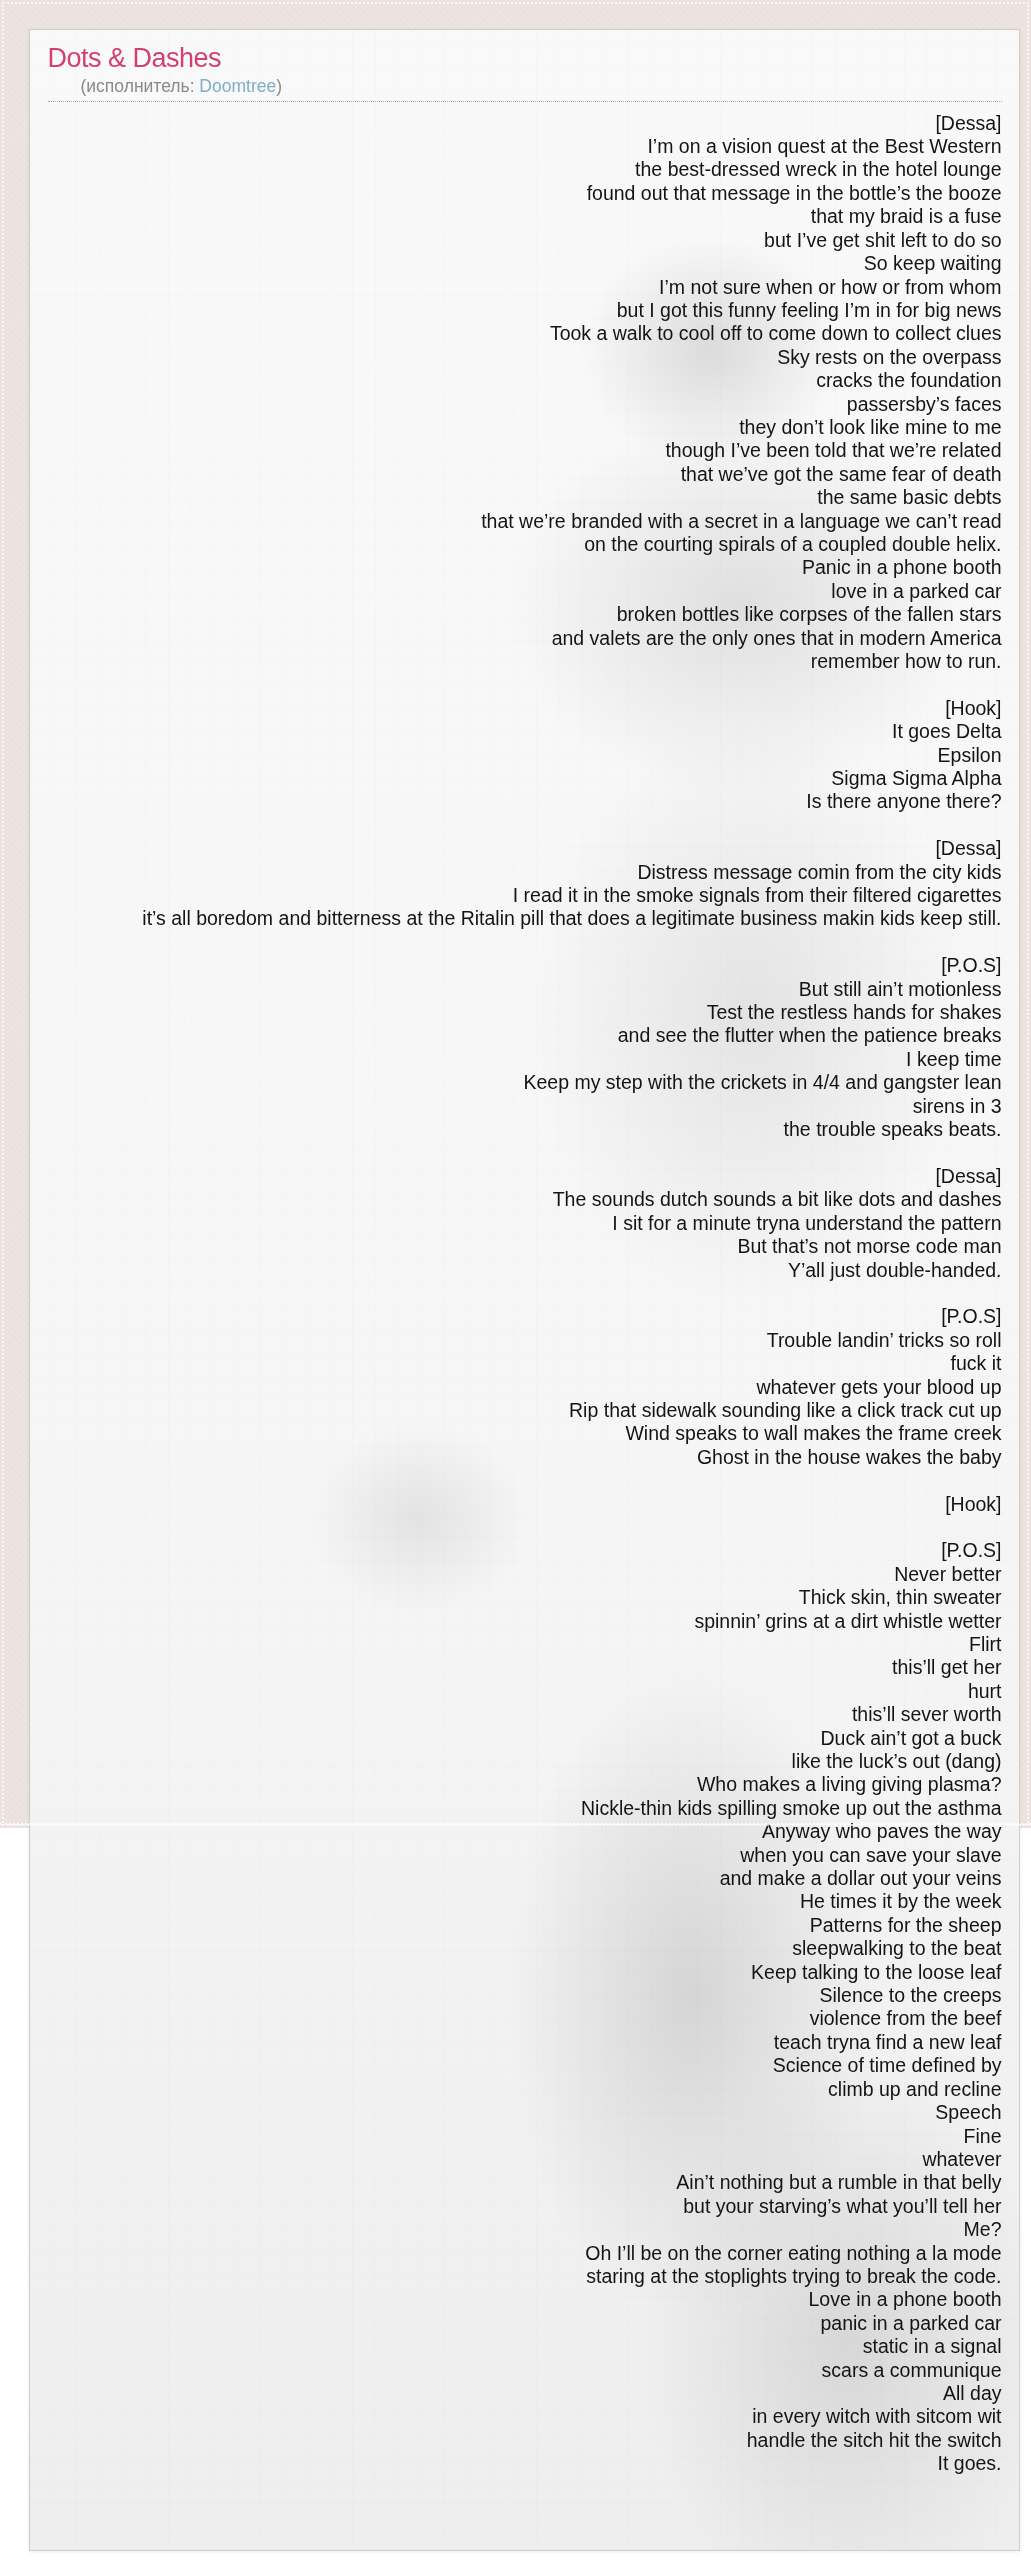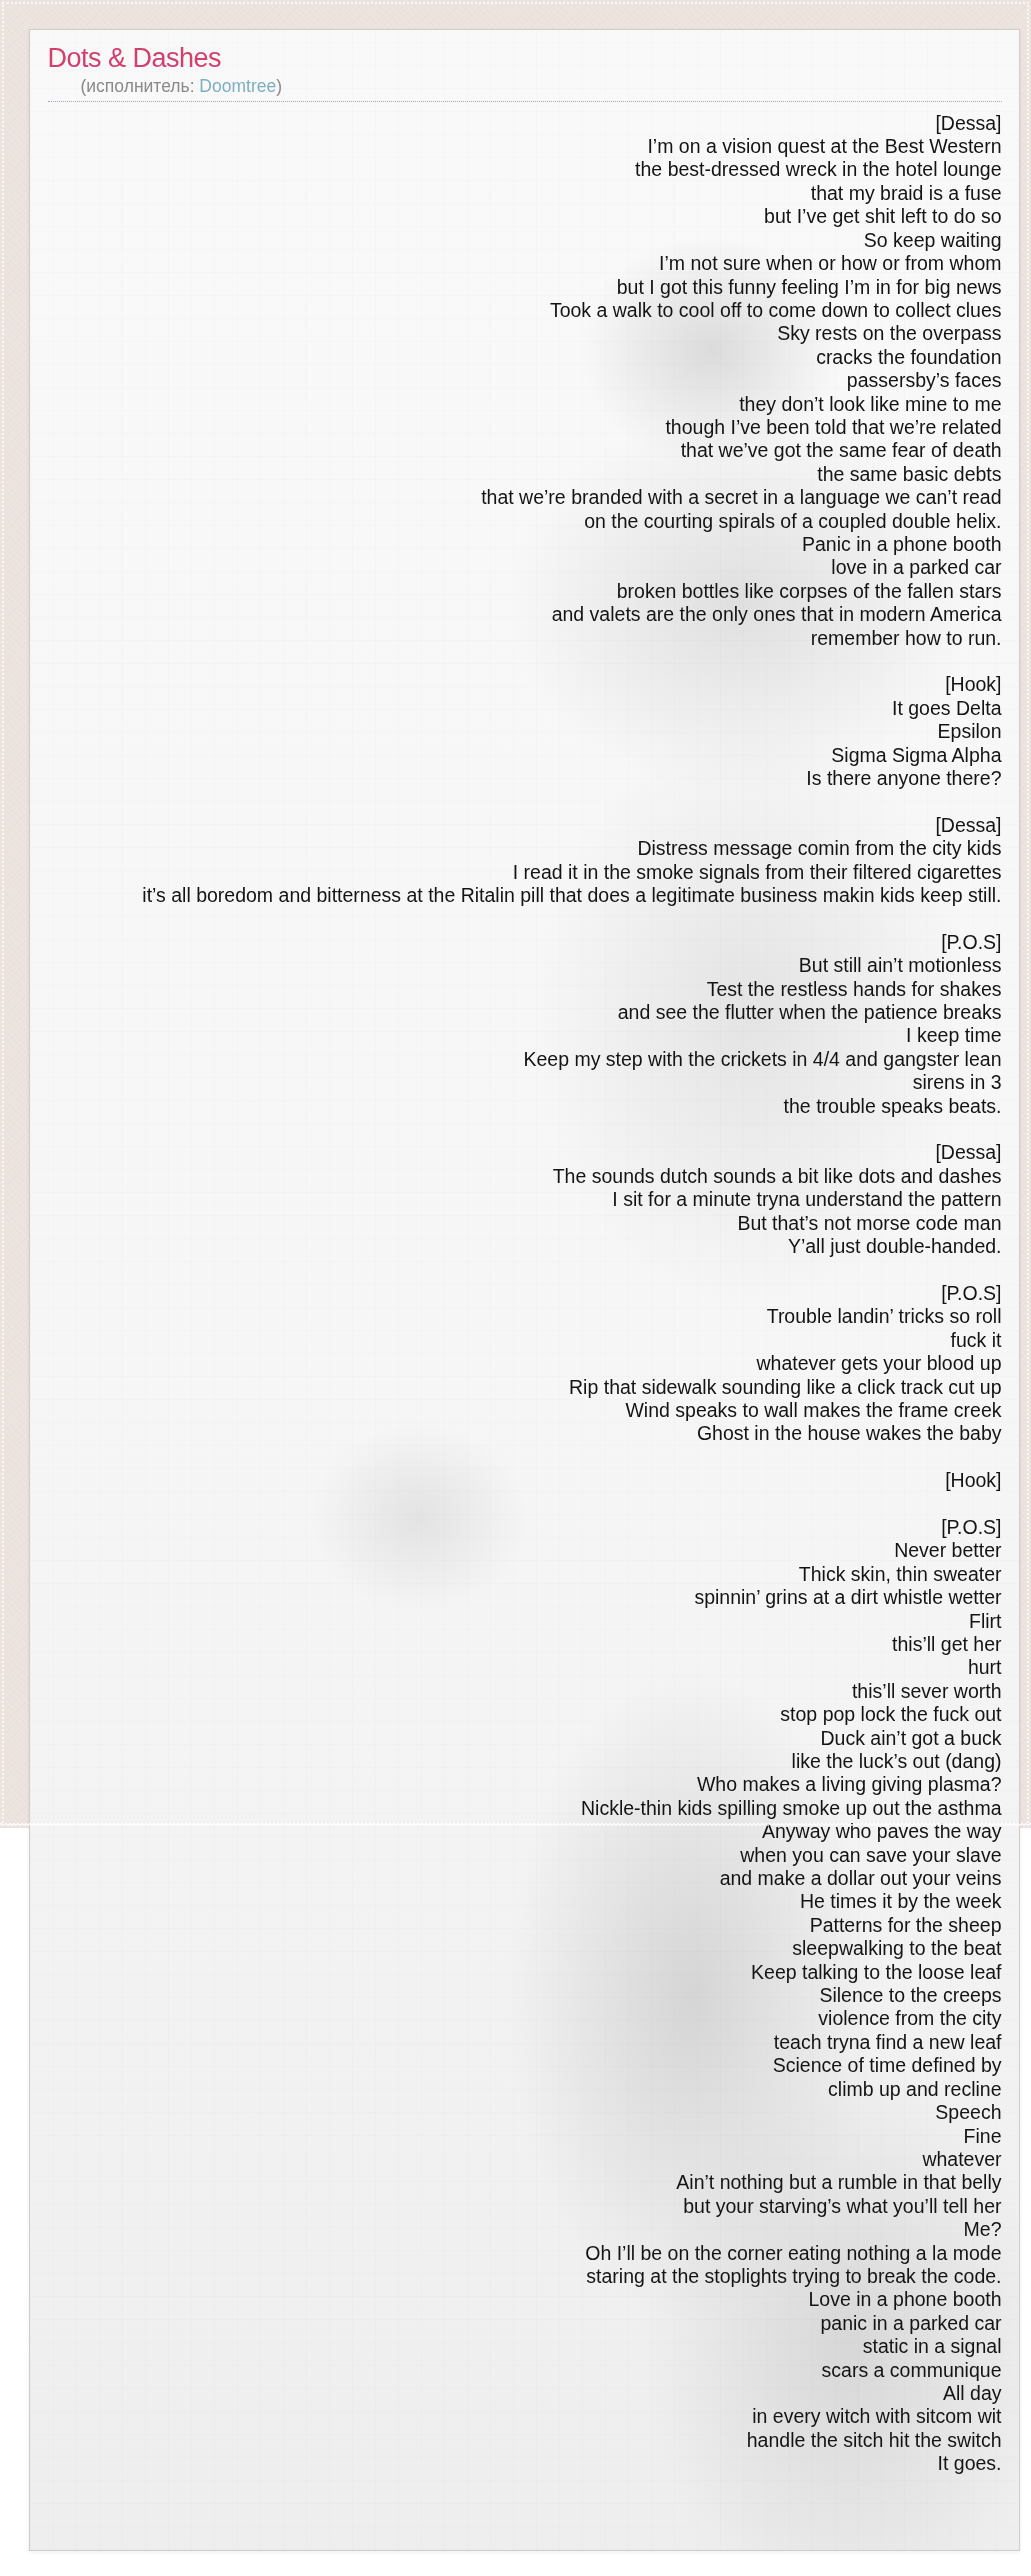--- a/index.html
+++ b/index.html
@@ -67,20 +67,21 @@
     <div class="figure-bg"></div>
     <div class="inner">
       <h1 class="title">Dots &amp; Dashes</h1>
       <div class="artist-line"><span>(исполнитель: </span><a class="artist-link">Doomtree</a><span>)</span></div>
       <div class="divider"></div>
       <div id="lyrics" class="lyrics">
           <div class="section">
             <div class="line">[Dessa]</div>
             <div class="line">I’m on a vision quest at the Best Western</div>
             <div class="line">the best-dressed wreck in the hotel lounge</div>
+            <div class="line">found out that message in the bottle’s the booze</div>
             <div class="line">that my braid is a fuse</div>
             <div class="line">but I’ve get shit left to do so</div>
             <div class="line">So keep waiting</div>
             <div class="line">I’m not sure when or how or from whom</div>
             <div class="line">but I got this funny feeling I’m in for big news</div>
             <div class="line">Took a walk to cool off to come down to collect clues</div>
             <div class="line">Sky rests on the overpass</div>
             <div class="line">cracks the foundation</div>
             <div class="line">passersby’s faces</div>
             <div class="line">they don’t look like mine to me</div>
@@ -139,34 +140,33 @@
           </div>
           <div class="section">
             <div class="line">[P.O.S]</div>
             <div class="line">Never better</div>
             <div class="line">Thick skin, thin sweater</div>
             <div class="line">spinnin’ grins at a dirt whistle wetter</div>
             <div class="line">Flirt</div>
             <div class="line">this’ll get her</div>
             <div class="line">hurt</div>
             <div class="line">this’ll sever worth</div>
-            <div class="line">stop pop lock the fuck out</div>
             <div class="line">Duck ain’t got a buck</div>
             <div class="line">like the luck’s out (dang)</div>
             <div class="line">Who makes a living giving plasma?</div>
             <div class="line">Nickle-thin kids spilling smoke up out the asthma</div>
             <div class="line">Anyway who paves the way</div>
             <div class="line">when you can save your slave</div>
             <div class="line">and make a dollar out your veins</div>
             <div class="line">He times it by the week</div>
             <div class="line">Patterns for the sheep</div>
             <div class="line">sleepwalking to the beat</div>
             <div class="line">Keep talking to the loose leaf</div>
             <div class="line">Silence to the creeps</div>
-            <div class="line">violence from the city</div>
+            <div class="line">violence from the beef</div>
             <div class="line">teach tryna find a new leaf</div>
             <div class="line">Science of time defined by</div>
             <div class="line">climb up and recline</div>
             <div class="line">Speech</div>
             <div class="line">Fine</div>
             <div class="line">whatever</div>
             <div class="line">Ain’t nothing but a rumble in that belly</div>
             <div class="line">but your starving’s what you’ll tell her</div>
             <div class="line">Me?</div>
             <div class="line">Oh I’ll be on the corner eating nothing a la mode</div>

